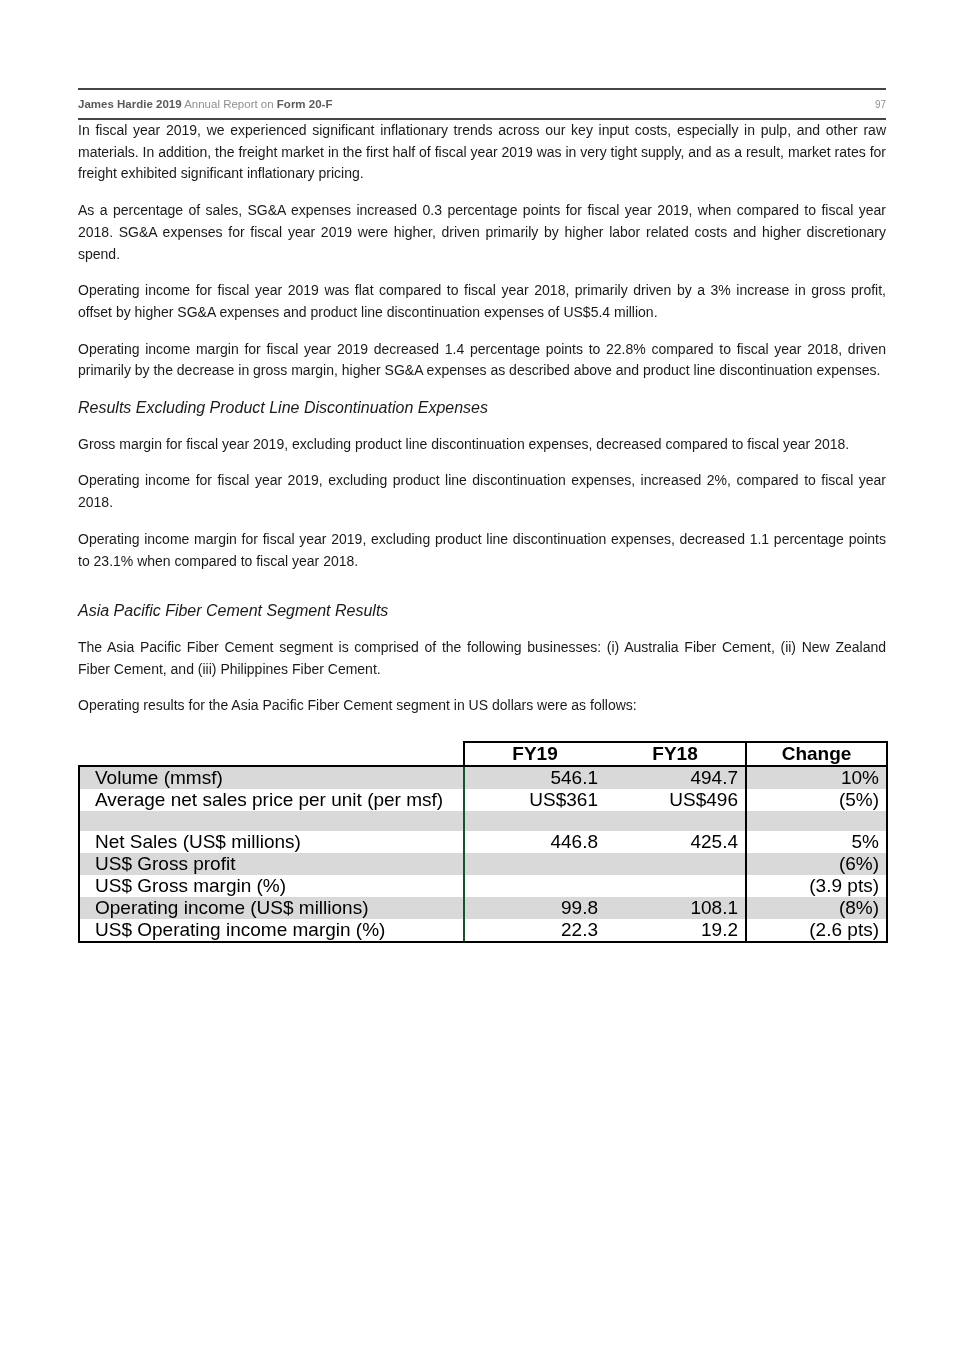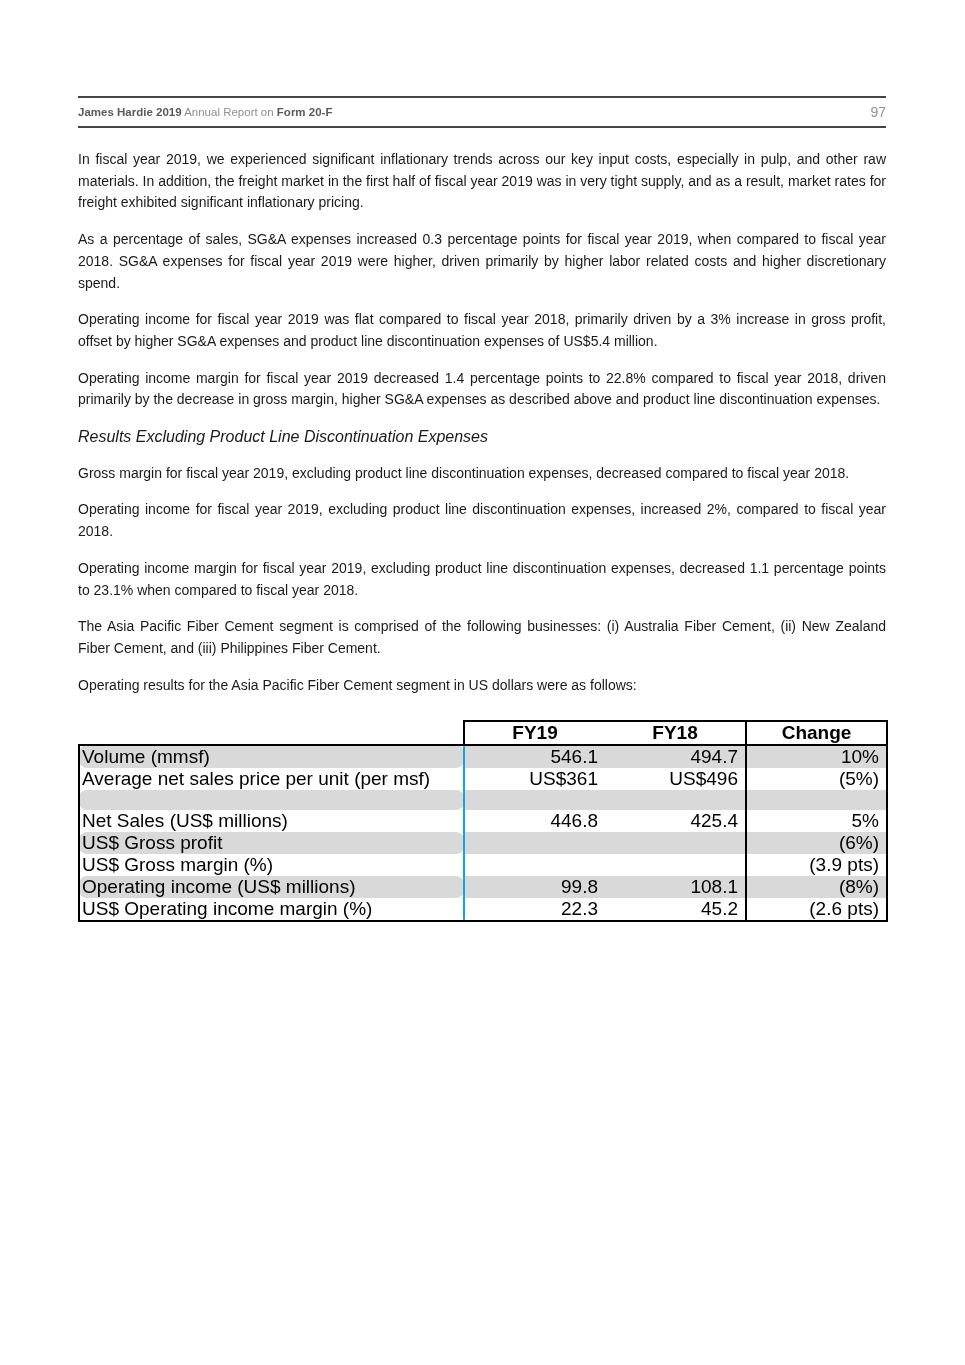--- a/index.html
+++ b/index.html
@@ -8,44 +8,44 @@
     width: 965px;
     height: 1365px;
     background: #ffffff;
     font-family: "Liberation Sans", "DejaVu Sans", sans-serif;
     color: #1a1a1a;
     overflow: hidden;
   }
   .content {
     position: absolute;
     left: 78px;
-    top: 12px;
+    top: 4px;
     width: 808px;
   }
   
   .page-header { padding-top: 84px; }
   .rule { height: 2px; background: #454545; }
   .header-line {
     height: 28px;
     display: flex;
     align-items: center;
     justify-content: space-between;
     font-size: 11.5px;
   }
   .header-title .b { font-weight: bold; color: #5a5a5a; }
   .header-title .r { color: #8f8f8f; }
-  .page-number { color: #919191; font-size: 14px; }
+  .page-number { color: #919191; font-size: 10px; }
   
   .para {
     font-size: 14px;
     line-height: 21.7px;
     text-align: justify;
     margin: 0 0 15px 0;
   }
-  .para.first { margin-top: 21px; }
+  .para.first { }
   .section-heading {
     font-size: 16px;
     line-height: 21.7px;
     font-style: italic;
     font-weight: normal;
     margin: 0 0 15px 0;
   }
   .section-heading.big-gap { margin-top: 28px; }
   
   .results-table {
@@ -66,24 +66,23 @@
     font-weight: bold;
     text-align: center;
     vertical-align: middle;
   }
   .results-table .fy19-h { border-top: 2px solid #000; border-bottom: 2px solid #000; border-left: 2px solid #000; }
   .results-table .fy18-h { border-top: 2px solid #000; border-bottom: 2px solid #000; border-right: 2px solid #000; }
   .results-table .chg-h  { border: 2px solid #000; }
   .results-table tbody td { height: 20px; vertical-align: middle; }
   .results-table tbody .lbl {
     border-left: 2px solid #000;
-    border-right: 2px solid #0ea5e9;
-    padding-left: 2px;
+    border-right: 2px solid #14532d;
+    padding-left: 15px;
     text-align: left;
-    border-radius: 8px;
   }
   .results-table tbody .num { text-align: right; padding-right: 7px; }
   .results-table tbody td:nth-child(3) { border-right: 2px solid #000; }
   .results-table tbody td:nth-child(4) { border-right: 2px solid #000; }
   .results-table tbody tr:first-child td { border-top: 2px solid #000; }
   .results-table tbody tr:last-child td { border-bottom: 2px solid #000; }
   .results-table tbody tr.shade { background: #d9d9d9; }
 </style>
 </head>
 <body>
@@ -106,20 +105,21 @@
     <p class="para">As a percentage of sales, SG&amp;A expenses increased 0.3 percentage points for fiscal year 2019, when compared to fiscal year 2018. SG&amp;A expenses for fiscal year 2019 were higher, driven primarily by higher labor related costs and higher discretionary spend.</p>
     <p class="para">Operating income for fiscal year 2019 was flat compared to fiscal year 2018, primarily driven by a 3% increase in gross profit, offset by higher SG&amp;A expenses and product line discontinuation expenses of US$5.4 million.</p>
     <p class="para">Operating income margin for fiscal year 2019 decreased 1.4 percentage points to 22.8% compared to fiscal year 2018, driven primarily by the decrease in gross margin, higher SG&amp;A expenses as described above and product line discontinuation expenses.</p>
 
     <h3 class="section-heading">Results Excluding Product Line Discontinuation Expenses</h3>
 
     <p class="para">Gross margin for fiscal year 2019, excluding product line discontinuation expenses, decreased compared to fiscal year 2018.</p>
     <p class="para">Operating income for fiscal year 2019, excluding product line discontinuation expenses, increased 2%, compared to fiscal year 2018.</p>
     <p class="para">Operating income margin for fiscal year 2019, excluding product line discontinuation expenses, decreased 1.1 percentage points to 23.1% when compared to fiscal year 2018.</p>
 
+    <h3 class="section-heading big-gap">Asia Pacific Fiber Cement Segment Results</h3>
 
     <p class="para">The Asia Pacific Fiber Cement segment is comprised of the following businesses: (i) Australia Fiber Cement, (ii) New Zealand Fiber Cement, and (iii) Philippines Fiber Cement.</p>
     <p class="para">Operating results for the Asia Pacific Fiber Cement segment in US dollars were as follows:</p>
 
     <table class="results-table">
       <colgroup>
         <col style="width:385px">
           <col style="width:141px">
           <col style="width:141px">
           <col style="width:141px">
@@ -171,20 +171,20 @@
         </tr>
         <tr class="shade">
           <td class="lbl">Operating income (US$ millions)</td>
           <td class="num">99.8</td>
           <td class="num">108.1</td>
           <td class="num">(8%)</td>
         </tr>
         <tr>
           <td class="lbl">US$ Operating income margin (%)</td>
           <td class="num">22.3</td>
-          <td class="num">45.2</td>
+          <td class="num">19.2</td>
           <td class="num">(2.6 pts)</td>
         </tr>
       </tbody>
     </table>
 
   </div>
 </div>
 
 </body></html>

